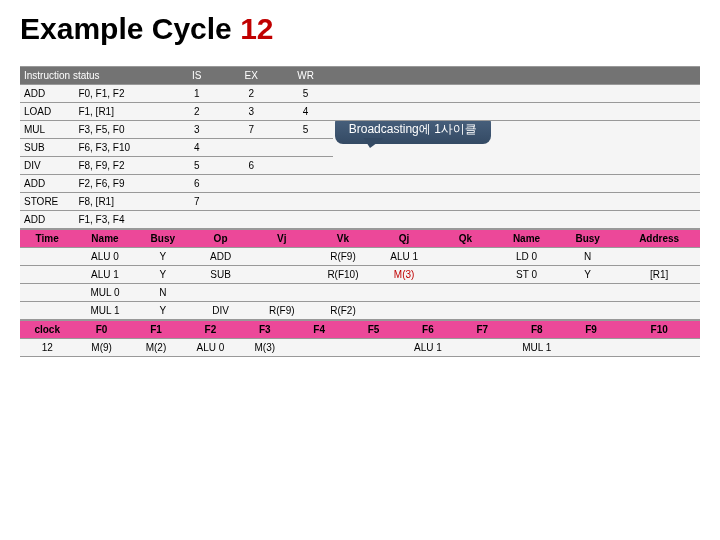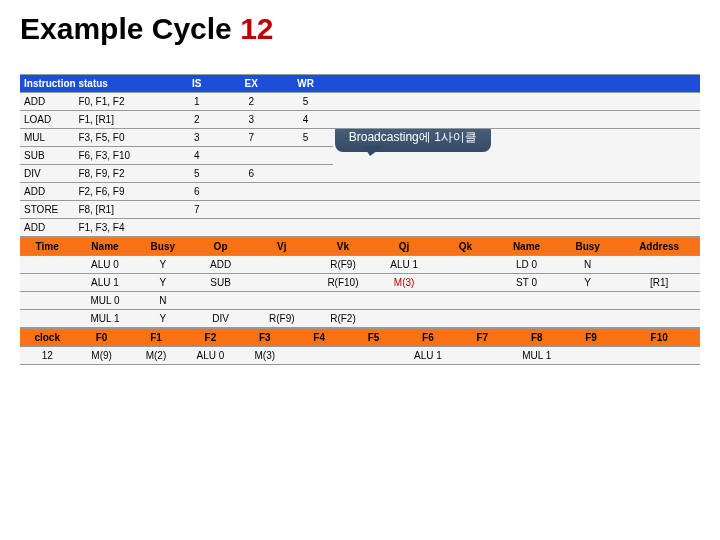--- a/index.html
+++ b/index.html
@@ -7,46 +7,46 @@
     padding: 12px 20px;
     font-family: Arial, sans-serif;
     width: 720px;
     box-sizing: border-box;
     background: #fff;
     font-size: 10px;
   }
   .title {
     font-size: 30px;
     font-weight: bold;
-    margin-bottom: 28px;
+    margin-bottom: 20px;
   }
   .title .red { color: #c00000; }
   table {
     border-collapse: collapse;
     width: 100%;
     table-layout: fixed;
   }
   td {
     border-top: 1px solid #999;
     border-bottom: 1px solid #999;
     padding: 3px 4px;
     font-size: 10px;
     white-space: nowrap;
     text-align: center;
     background: #f5f5f5;
     overflow: hidden;
   }
   td.left { text-align: left; }
   td.hdr {
-    background: #1d4ed8;
+    background: #737373;
     color: #fff;
-    font-weight: bold;
+    font-weight: normal;
   }
   td.hdr2 {
-    background: #f97316;
+    background: #ec4899;
     font-weight: bold;
   }
   .callout-wrap {
     position: relative;
   }
   .callout {
     position: absolute;
     top: -6px;
     left: 2px;
     background: #39506d;

